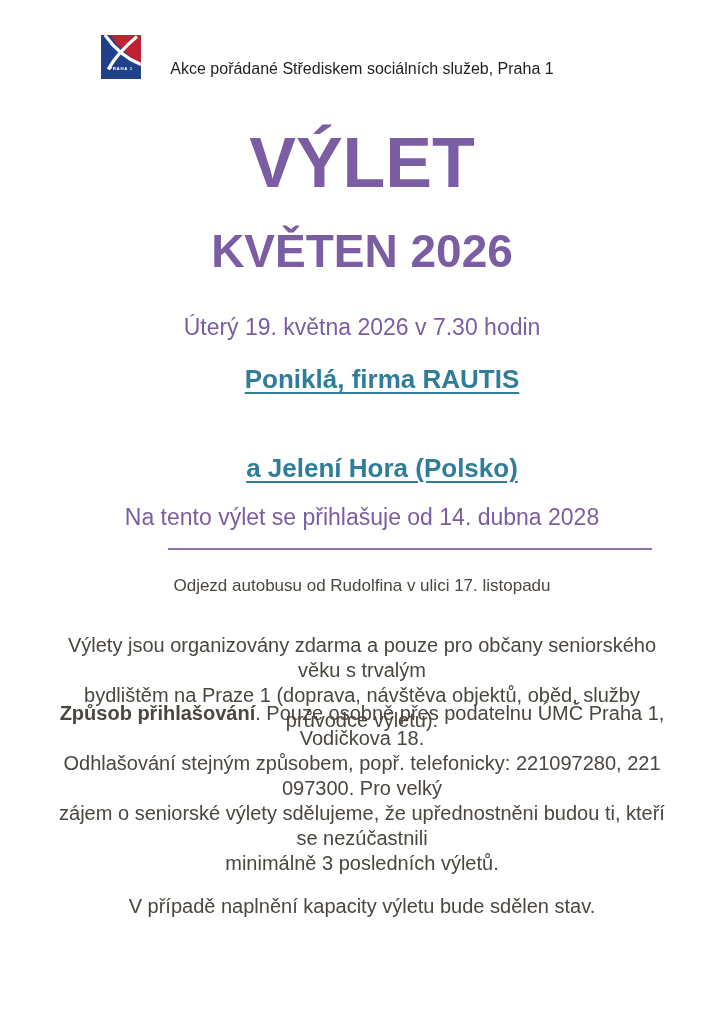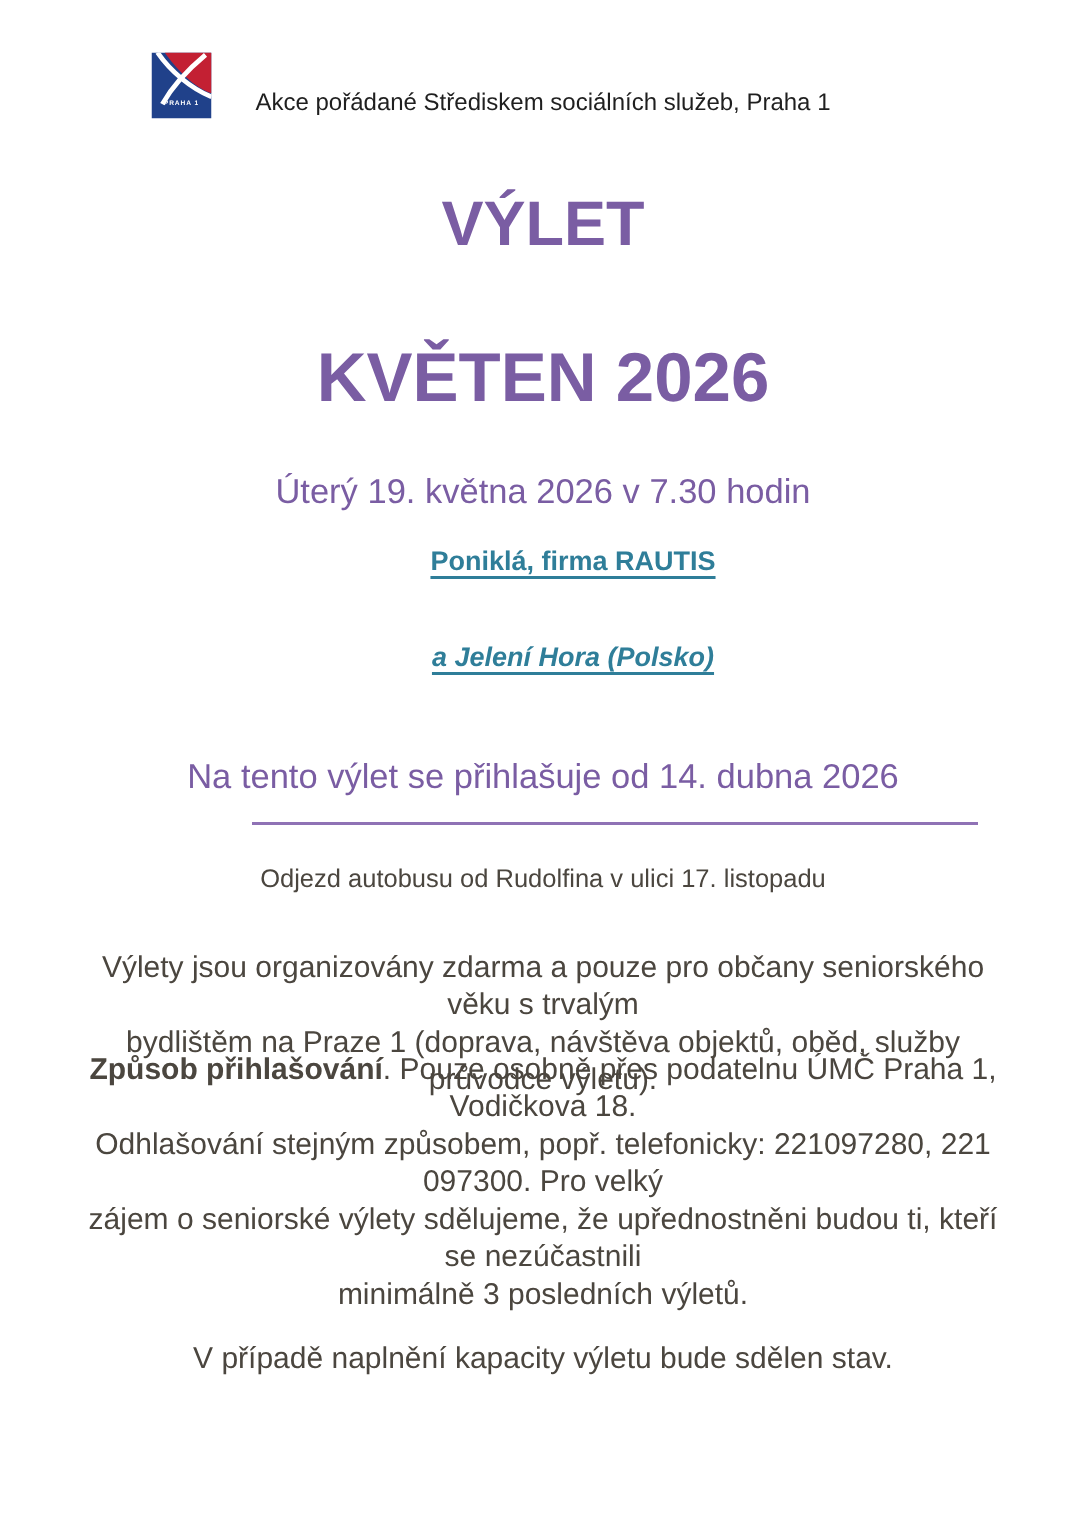--- a/index.html
+++ b/index.html
@@ -18,51 +18,51 @@
   .logo-right{left:637px;top:33px;width:44px;height:44px;}
 
   .header-line{
     top:60px;
     font-size:16px;
     color:var(--header-text);
   }
 
   .poster-title{
     top:128px;
-    font-size:42px;
+    font-size:70px;
     line-height:1.0;
     font-weight:bold;
     color:var(--accent-purple);
     margin:0;
   }
   .poster-subtitle{
     top:228px;
     font-size:46px;
     line-height:1.0;
     font-weight:bold;
     color:var(--accent-purple);
     margin:0;
   }
   .datetime-line{
     top:314px;
     font-size:23px;
     color:var(--accent-purple);
   }
   .dest-line{
-    font-size:18px;
+    font-size:26px;
     font-weight:bold;
     color:var(--accent-teal);
     text-decoration:underline;
     text-decoration-thickness:2px;
     text-underline-offset:4px;
     padding-left:40px;
   }
   .dest-1{top:364px;}
   .dest-2{top:409px;}
-  .dest-3{top:428px;font-style:italic;}
+  .dest-3{top:453px;}
   .signup-line{
     top:504px;
     font-size:23px;
     color:var(--accent-purple);
   }
   .divider{
     position:absolute;
     top:548px;left:113px;width:484px;height:2px;
     background:var(--divider-purple);
   }
@@ -127,21 +127,21 @@
 
   <h1 class="abs poster-title">VÝLET</h1>
 
   <h2 class="abs poster-subtitle">KVĚTEN 2026</h2>
 
   <div class="abs datetime-line">Úterý 19. května 2026 v 7.30 hodin</div>
 
   <div class="abs dest-line dest-1">Poniklá, firma RAUTIS</div>
   <div class="abs dest-line dest-3">a Jelení Hora (Polsko)</div>
 
-  <div class="abs signup-line">Na tento výlet se přihlašuje od 14. dubna 2026</div>
+  <div class="abs signup-line">Na tento výlet se přihlašuje od 14. dubna 2028</div>
 
   <div class="divider"></div>
 
   <div class="abs departure-line">Odjezd autobusu od Rudolfina v ulici 17. listopadu</div>
 
   <p class="abs body-par p-free">Výlety jsou organizovány zdarma a pouze pro občany seniorského věku s trvalým<br>bydlištěm na Praze 1 (doprava, návštěva objektů, oběd, služby průvodce výletu).</p>
 
   <p class="abs body-par p-method"><strong>Způsob přihlašování</strong><span>. Pouze osobně přes podatelnu ÚMČ Praha 1, Vodičkova 18.</span><span class="block">Odhlašování stejným způsobem, popř. telefonicky: 221097280, 221 097300. Pro velký<br>zájem o seniorské výlety sdělujeme, že upřednostněni budou ti, kteří se nezúčastnili<br>minimálně 3 posledních výletů.</span></p>
 
 

